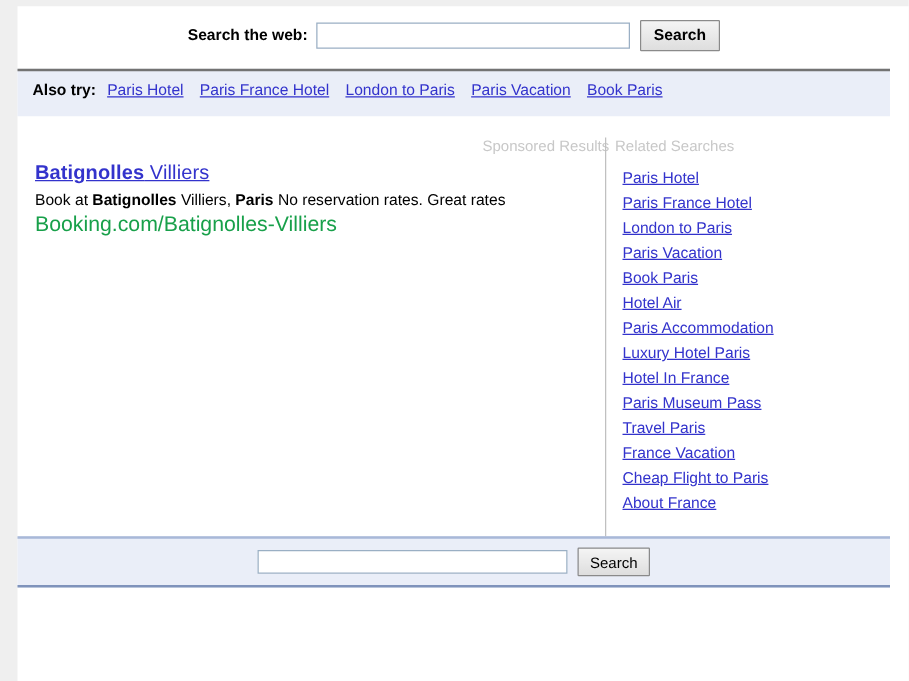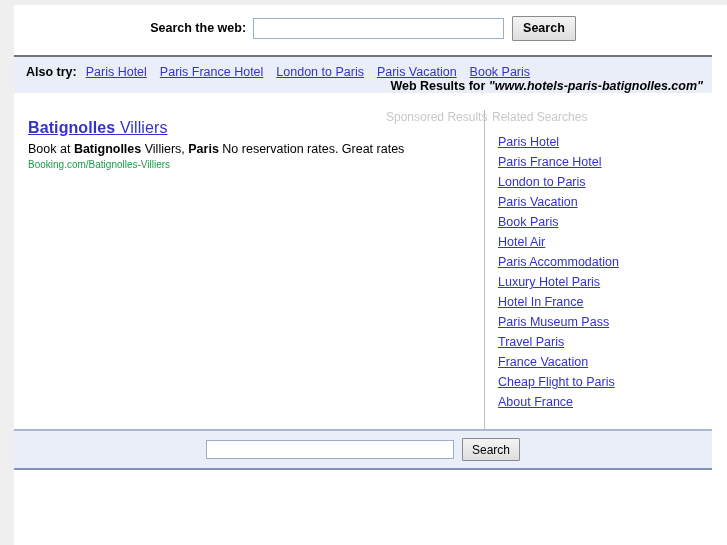--- a/index.html
+++ b/index.html
@@ -146,35 +146,35 @@
     left: 14px;
     top: 110px;
     width: 440px;
   }
   #result-title {
     font-size: 16px;
     color: #3333cc;
     text-decoration: underline;
     cursor: pointer;
     letter-spacing: 0.1px;
-    margin: 4px 0 2px 0;
+    margin: 15px 0 2px 0;
     display: inline-block;
     text-align: right;
   }
   #result-title .strong { font-weight: bold; }
   #result-title .plain  { font-weight: normal; }
   #result-desc {
     font-size: 12.5px;
     color: #000;
     margin: 3px 0 2px 0;
     line-height: 15px;
   }
   #result-desc b { font-weight: bold; }
   #result-url {
-    font-size: 10px;
+    font-size: 17px;
     color: #1a9641;
     color: #18a04a;
     margin: 1px 0 0 0;
   }
 
   
   #related-col {
     position: absolute;
     left: 470px;
     top: 105px;
@@ -231,23 +231,20 @@
   </div>
 
   <div id="alsotry-band">
     <div id="alsotry-row">
       <span id="alsotry-label">Also try:</span>
       <a class="alsotry-link">Paris Hotel</a>
       <a class="alsotry-link">Paris France Hotel</a>
       <a class="alsotry-link">London to Paris</a>
       <a class="alsotry-link">Paris Vacation</a>
       <a class="alsotry-link">Book Paris</a>
-    </div>
-    <div id="webresults-line">
-      <span>Web Results for </span><span class="q">"www.hotels-paris-batignolles.com"</span>
     </div>
   </div>
 
   <div id="col-headers">
     <span id="sponsored-head" class="col-head">Sponsored Results</span>
     <span id="related-head" class="col-head">Related Searches</span>
   </div>
 
   <div id="results-col">
     <div>

